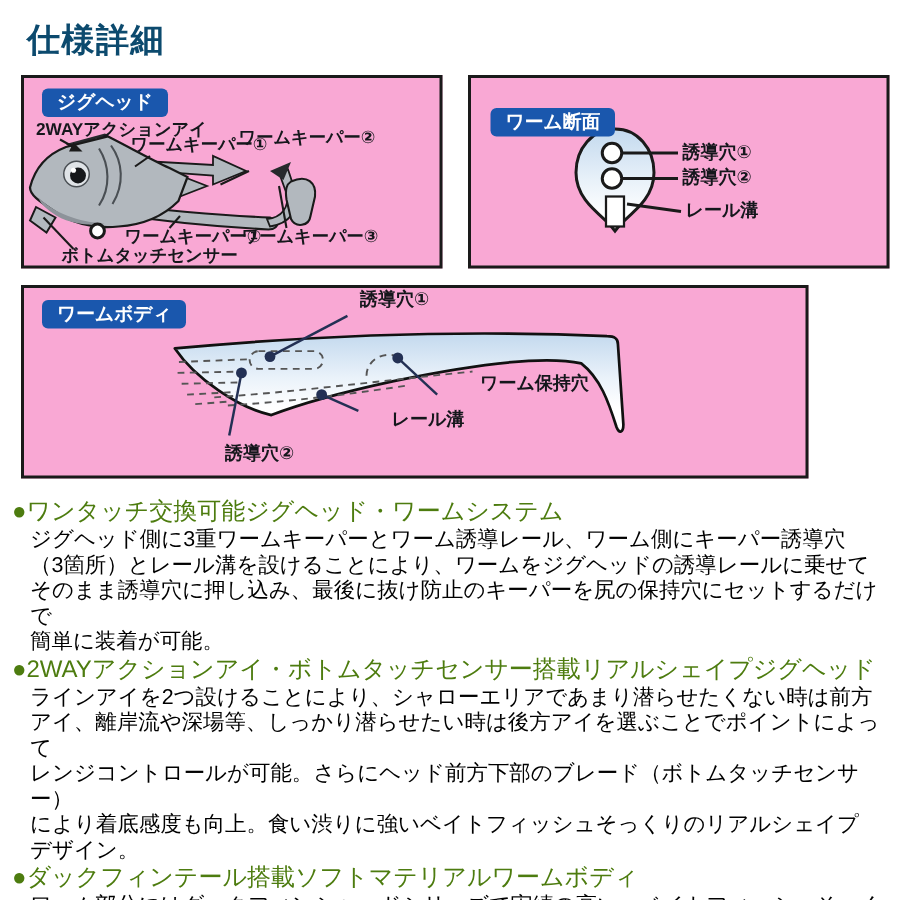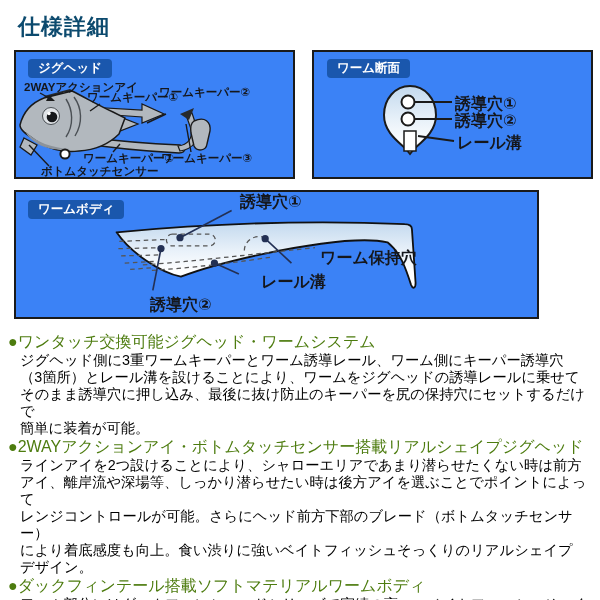--- a/index.html
+++ b/index.html
@@ -5,34 +5,34 @@
   html,body{margin:0;padding:0;background:#fff;}
   .page{
     position:relative;width:600px;height:600px;background:#ffffff;overflow:hidden;
     font-family:"Liberation Sans","DejaVu Sans",sans-serif;color:#111;
   }
   .page-title{
     position:absolute;left:18px;top:12px;font-size:22px;font-weight:bold;color:#0c4a6e;
     letter-spacing:1px;
   }
   .diagram-box{
-    position:absolute;border:2px solid #1a1a1a;background:#3b82f6;box-sizing:border-box;
+    position:absolute;border:2px solid #1a1a1a;background:#f9a8d4;box-sizing:border-box;
   }
   .box-jighead{left:14px;top:50px;width:281px;height:129px;}
   .box-cross{left:312px;top:50px;width:281px;height:129px;}
   .box-body{left:14px;top:190px;width:525px;height:129px;}
   .badge{
     position:absolute;background:#1a57ad;color:#fff;font-size:12.5px;font-weight:bold;
     padding:2px 10px 3px;border-radius:4px;line-height:1.15;white-space:nowrap;
   }
   .dlabel{
     position:absolute;font-size:11.5px;font-weight:bold;color:#15171c;
     white-space:nowrap;line-height:1.1;
   }
-  .dlabel.md{font-size:16px;}
+  .dlabel.md{font-size:12px;}
   .diagram-svg{position:absolute;left:0;top:0;width:100%;height:100%;}
   .text-area{
     position:absolute;left:8px;top:332px;width:586px;
   }
   .spec-section{margin:0 0 0 0;}
   .spec-heading{
     font-size:16px;font-weight:normal;color:#4d7c0f;line-height:20px;white-space:nowrap;
   }
   .spec-body{
     font-size:14.3px;color:#000000;line-height:17px;padding-left:12px;
@@ -102,21 +102,21 @@
       <path d="M96,34 C111,34 122,47 122,63 C122,79 110,88 100,97 L96,102 L92,97 C82,88 70,79 70,63 C70,47 81,34 96,34 Z" fill="url(#gBlue)" stroke="#1a1a1a" stroke-width="2"></path>
       <rect x="90" y="79" width="12" height="20" fill="#fff" stroke="#1a1a1a" stroke-width="1.5"></rect>
       <circle cx="94" cy="50" r="6.5" fill="#fff" stroke="#1a1a1a" stroke-width="2"></circle>
       <circle cx="94" cy="67" r="6.5" fill="#fff" stroke="#1a1a1a" stroke-width="2"></circle>
       <g stroke="#1a1a1a" stroke-width="2">
         <line x1="101" y1="50" x2="138" y2="50"></line>
         <line x1="101" y1="67" x2="138" y2="67"></line>
         <line x1="104" y1="84" x2="140" y2="89"></line>
       </g>
     </svg>
-    <div class="badge" style="left:13px;top:7px;">ワーム断面</div>
+    <div class="badge" style="left:13px;top:20px;">ワーム断面</div>
     <div class="dlabel md" style="left:141px;top:43px;">誘導穴①</div>
     <div class="dlabel md" style="left:141px;top:60px;">誘導穴②</div>
     <div class="dlabel md" style="left:143px;top:82px;">レール溝</div>
   </div>
 
   <div class="diagram-box box-body">
     <svg class="diagram-svg" viewBox="0 0 575 125">
       <defs>
         <linearGradient id="gBlue2" x1="0" y1="0" x2="0" y2="1">
           <stop offset="0" stop-color="#c3d9ee"></stop>

